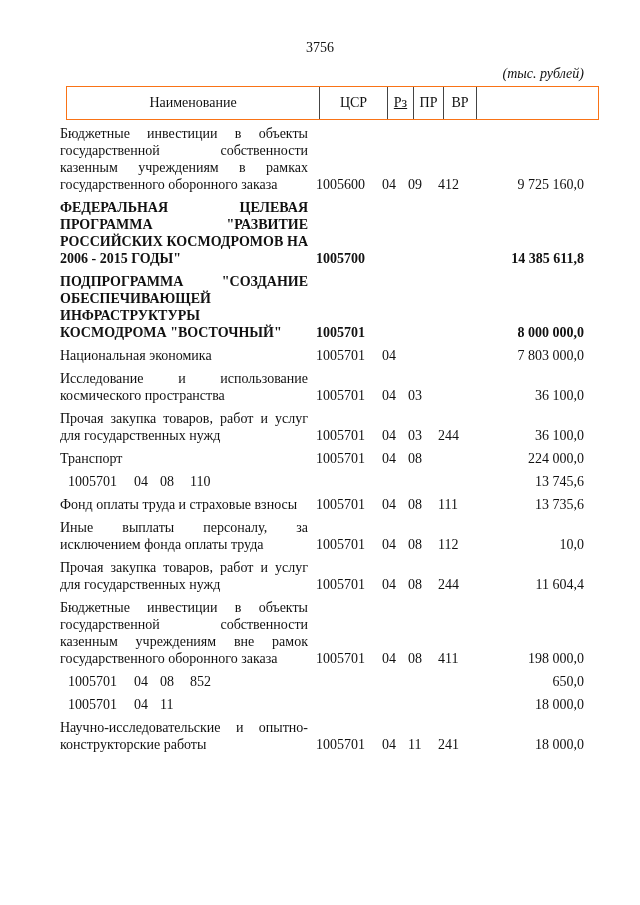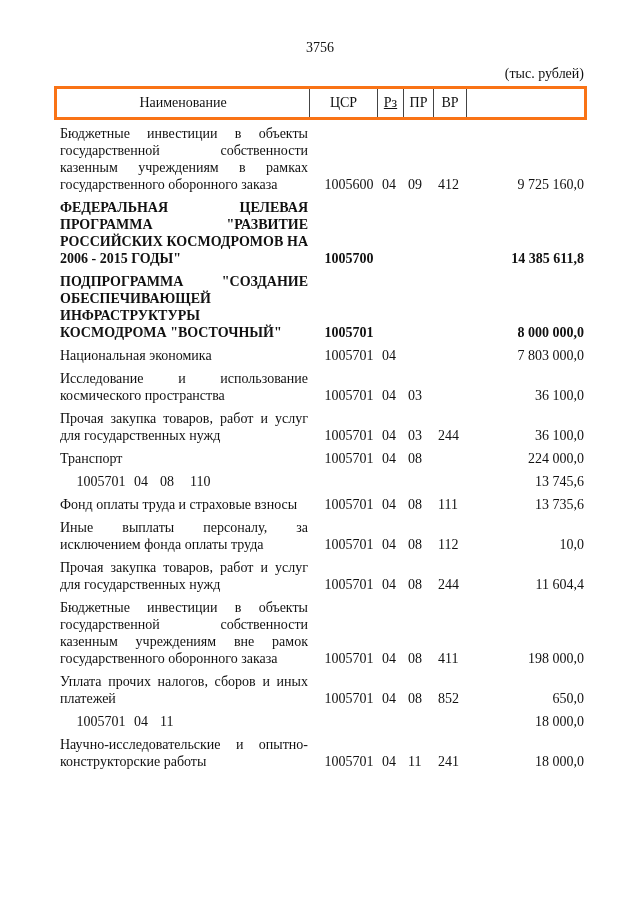--- a/index.html
+++ b/index.html
@@ -1,32 +1,32 @@
 <!DOCTYPE html>
 <html><head>
 <meta charset="utf-8">
 <style>
   html, body { margin:0; padding:0; background:#ffffff; }
   body { width:640px; height:905px; position:relative; overflow:hidden;
          font-family:"Liberation Serif", serif; color:#111; font-size:14px; }
   .page-num { position:absolute; top:40px; left:0; width:640px; text-align:center; font-size:14px; }
-  .units { position:absolute; top:66px; right:56px; font-size:14px; }
-  .hdr { position:absolute; top:86px; left:54px; width:533px; height:34px;
-         border:3px solid #f97316; box-sizing:border-box; display:flex; font-size:14px; }
+  .units { position:absolute; top:66px; right:56px; font-size:14px;font-style:italic; }
+  .hdr { position:absolute; top:86px; left:66px; width:533px; height:34px;
+         border:1px solid #f97316; box-sizing:border-box; display:flex; font-size:14px; }
   .hdr div { display:flex; align-items:center; justify-content:center; box-sizing:border-box; height:100%; }
   .hdr .c-name { width:253px; border-right:1px solid #444; }
   .hdr .c-csr { width:68px; border-right:1px solid #444; }
   .hdr .c-rz { width:26px; border-right:1px solid #444;text-decoration:underline; }
   .hdr .c-pr { width:30px; border-right:1px solid #444; }
   .hdr .c-vr { width:33px; border-right:1px solid #444; }
   .hdr .c-sum { flex:1; }
   .rows { position:absolute; top:125px; left:60px; width:524px; }
   .row { display:flex; align-items:flex-end; margin-bottom:6px; line-height:17px; }
   .row .name { width:248px; text-align:justify; text-align-last:left; }
-  .row .csr { width:66px; padding-left:8px;text-align:center; }
+  .row .csr { width:66px; padding-left:8px; }
   .row .rz { width:26px; }
   .row .pr { width:30px; }
   .row .vr { width:30px; }
   .row .sum { flex:1; text-align:right; }
   .row.bold { font-weight:bold; }
 </style>
 </head>
 <body>
 
 <div class="page-num">3756</div>
@@ -130,21 +130,20 @@
     </div>
     <div class="row">
       <div class="name">Бюджетные инвестиции в объекты государственной собственности казенным учреждениям вне рамок государственного оборонного заказа</div>
       <div class="csr">1005701</div>
       <div class="rz">04</div>
       <div class="pr">08</div>
       <div class="vr">411</div>
       <div class="sum">198 000,0</div>
     </div>
     <div class="row">
-      <div class="name">Уплата прочих налогов, сборов и иных платежей</div>
       <div class="csr">1005701</div>
       <div class="rz">04</div>
       <div class="pr">08</div>
       <div class="vr">852</div>
       <div class="sum">650,0</div>
     </div>
     <div class="row">
       <div class="csr">1005701</div>
       <div class="rz">04</div>
       <div class="pr">11</div>

